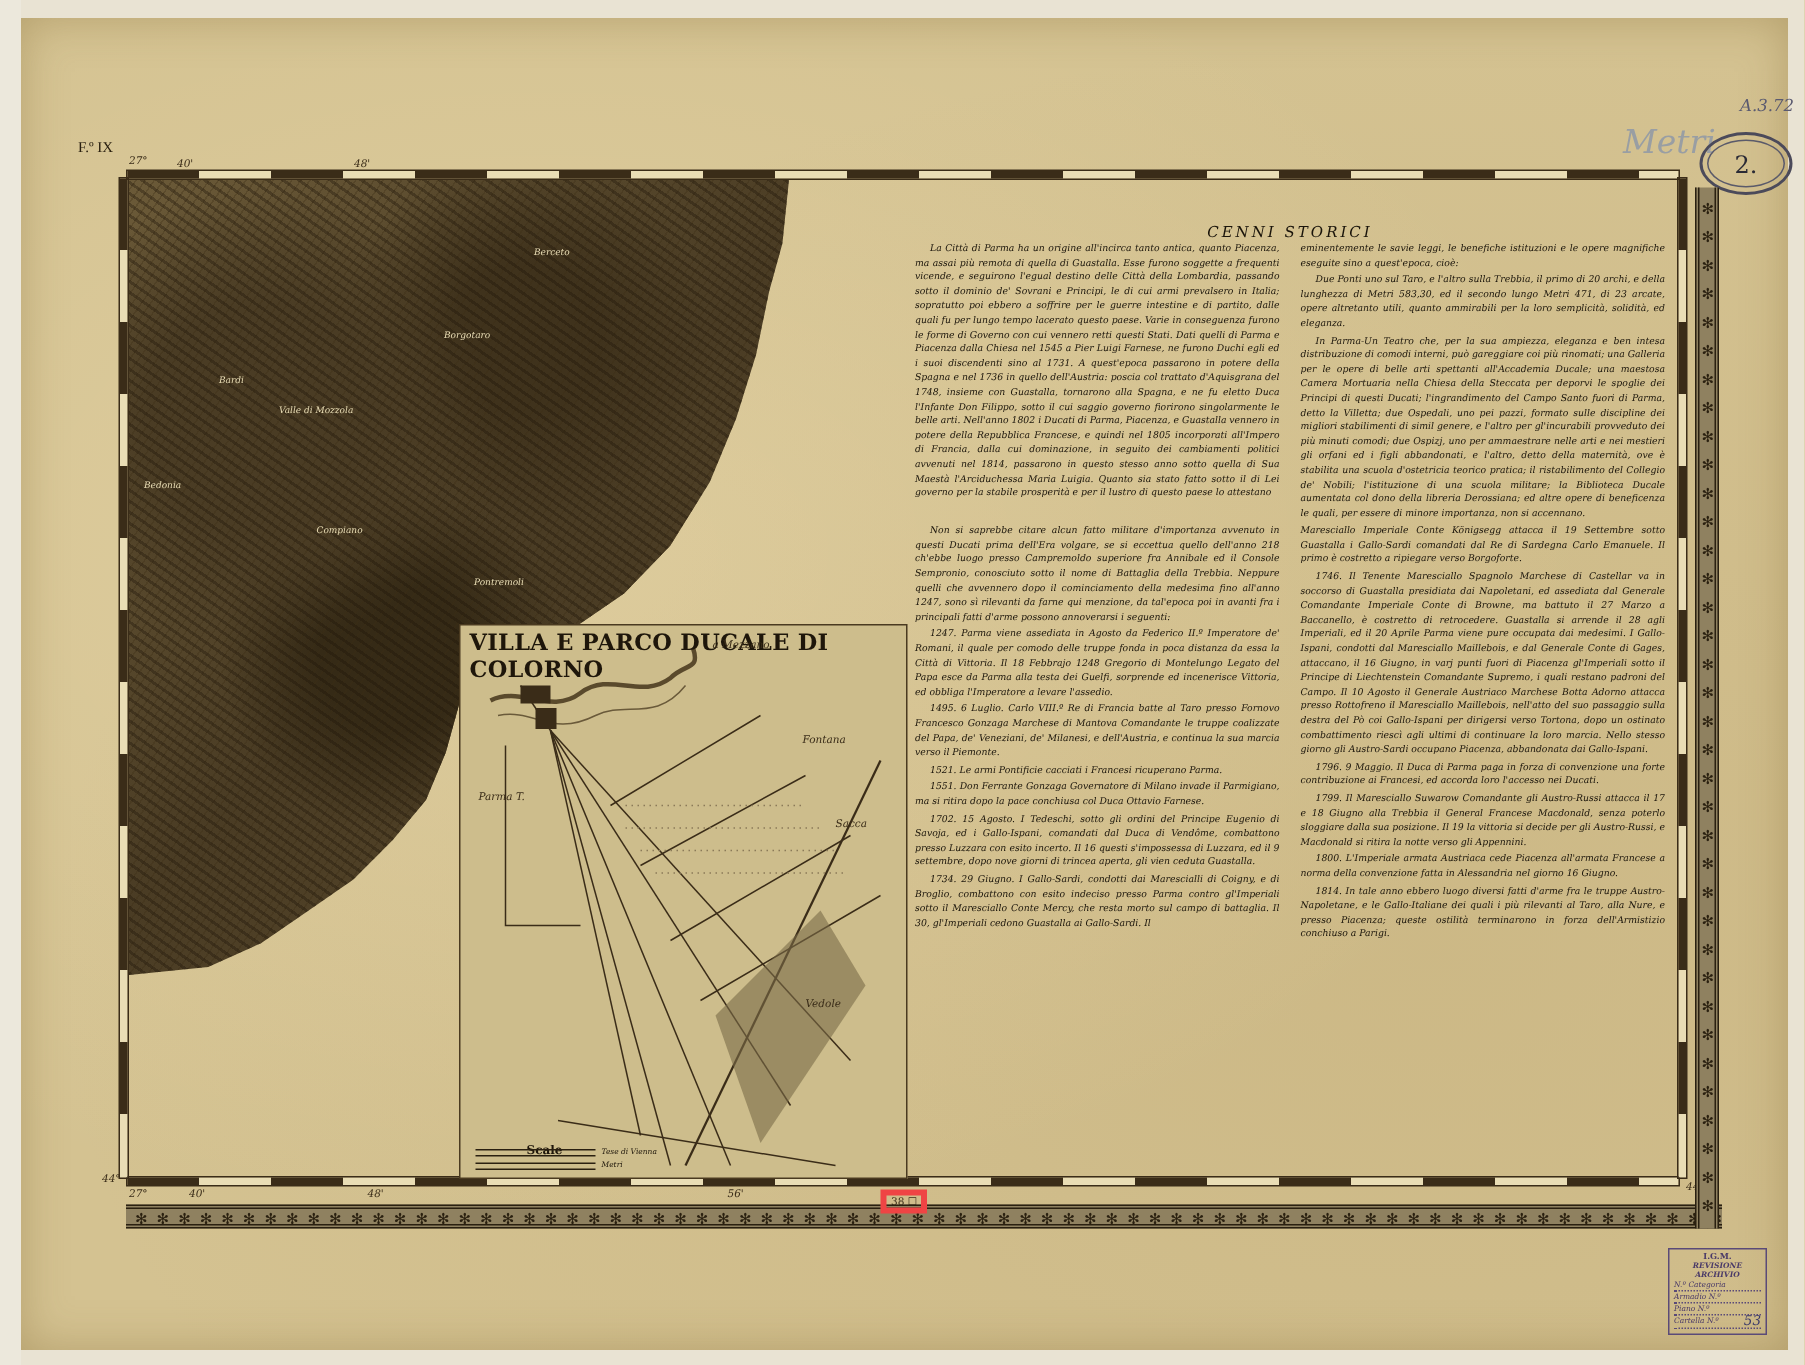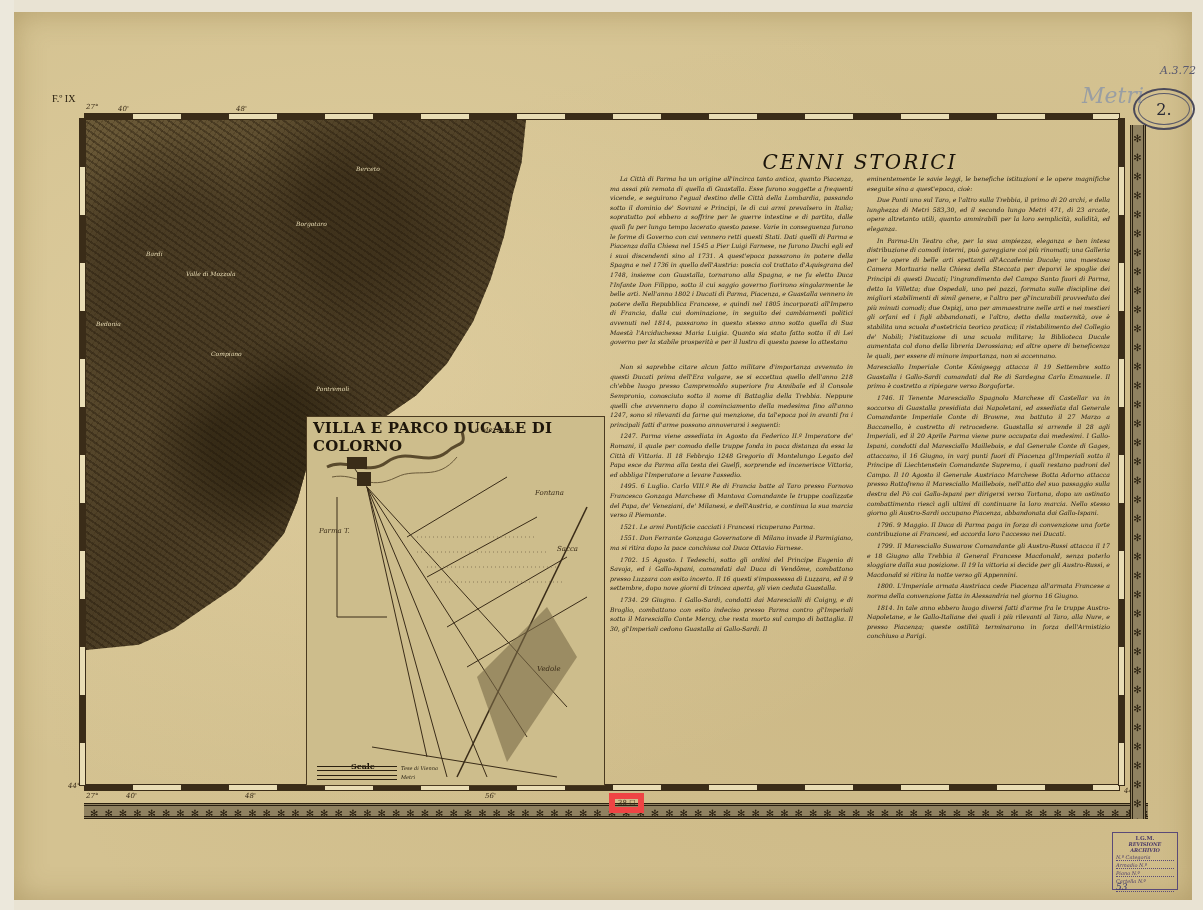--- a/index.html
+++ b/index.html
@@ -82,39 +82,39 @@
     border:1px solid #4a3a20;
     background:#cdbd8c;
   }
   .inset-title { position:absolute; left:6px; top:2px; font-size:15px; font-weight:bold; color:#1e160a; font-family:"DejaVu Serif", serif; letter-spacing:.2px; }
   .inset-svg { position:absolute; left:0; top:0; }
   .inset-scale-label { position:absolute; left:44px; top:344px; font-size:8px; font-weight:bold; color:#1e160a; }
   .inset-scale { position:absolute; left:10px; width:80px; height:3px; border-top:1px solid #2a2010; border-bottom:1px solid #2a2010; }
   .inset-scale.s1 { top:349px; }
   .inset-scale.s2 { top:358px; }
   .scale-unit { position:absolute; font-size:5px; font-style:italic; color:#1e160a; }
-  .sheet-num { position:absolute; left:609px; top:793px; font-size:7px; color:#3a2c18; border:6px solid #ef4444; padding:0 3px; }
+  .sheet-num { position:absolute; left:587px; top:793px; font-size:7px; color:#3a2c18; border:4px solid #ef4444; padding:0 3px; }
 
   
   .text-area { position:absolute; left:610px; top:150px; width:500px; color:#1a140a; font-family:"DejaVu Serif", serif; font-style:italic; }
-  .main-title { text-align:center; font-size:20px; letter-spacing:2px; margin:0; font-weight:normal; }
+  .main-title { text-align:center; font-size:10px; letter-spacing:2px; margin:0; font-weight:normal; }
   .section-title { text-align:center; font-size:10px; letter-spacing:1.5px; margin:6px 0 6px; font-weight:bold; }
   .columns { display:flex; gap:14px; }
   .col { flex:1; font-size:6.2px; line-height:9.6px; text-align:justify; }
   .col p { margin:0 0 2px; text-indent:10px; }
 
   
   .archive-stamp {
     position:absolute; left:1112px; top:832px; width:66px; height:58px;
     border:1.5px solid #5a4a78; color:#4a3a68; font-size:5px; font-family:"DejaVu Serif", serif;
     padding:2px 3px; box-sizing:border-box;
   }
   .archive-stamp .hdr { text-align:center; font-weight:bold; font-size:5.5px; }
   .archive-stamp .sub { text-align:center; font-style:italic; font-weight:bold; }
-  .archive-stamp .row { display:flex; justify-content:space-between; border-bottom:1px dotted #5a4a78; margin-top:1px; font-style:italic;flex-direction:column; }
+  .archive-stamp .row { display:flex; justify-content:space-between; border-bottom:1px dotted #5a4a78; margin-top:1px; font-style:italic; }
   .archive-stamp .val { font-size:9px; color:#3a3a6a; font-style:italic; line-height:7px; }
 </style>
 </head>
 <body>
 
 <div class="sheet-edge"></div>
 <div class="sheet"></div>
 
 <div class="plate-label">F.º IX</div>
 <div class="handwritten">Metri</div>

